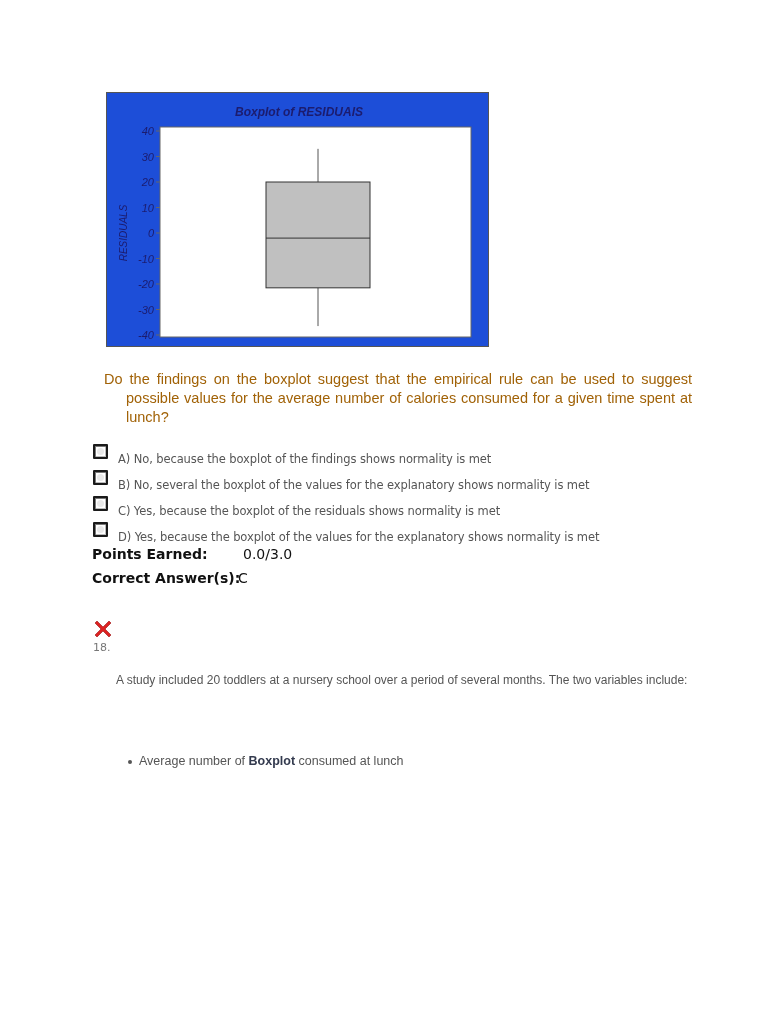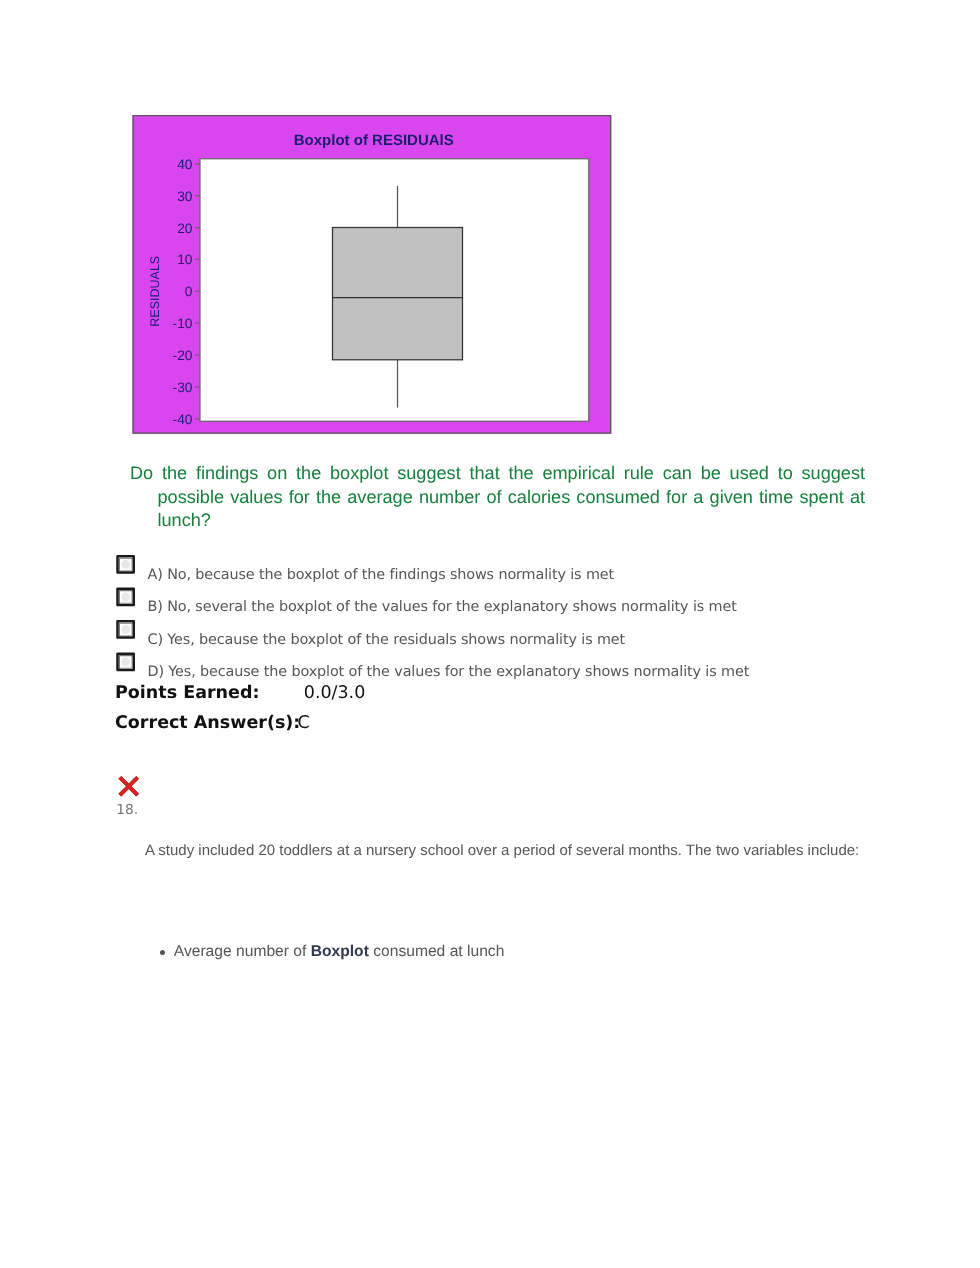--- a/index.html
+++ b/index.html
@@ -1,21 +1,21 @@
 <!DOCTYPE html>
 <html><head>
 <meta charset="utf-8">
 <style>
   html, body { margin:0; padding:0; background:#ffffff; }
   body { width:784px; height:1014px; position:relative; overflow:hidden; font-family:"DejaVu Sans", sans-serif; }
 
-  .chart-frame { position:absolute; left:106px; top:92px; width:383px; height:255px; background:#d946ef; border:1px solid #555; box-sizing:border-box; }
+  .chart-frame { position:absolute; left:106px; top:92px; width:383px; height:255px; background:#1d4ed8; border:1px solid #555; box-sizing:border-box;font-style:italic; }
   .chart-frame svg { position:absolute; left:0; top:0; }
 
-  .question { position:absolute; left:104px; top:370px; width:588px; font-family:"Liberation Sans", sans-serif; font-size:14.5px; color:#15803d; line-height:19px; text-align:justify; }
+  .question { position:absolute; left:104px; top:370px; width:588px; font-family:"Liberation Sans", sans-serif; font-size:14.5px; color:#a16207; line-height:19px; text-align:justify; }
   .question .q-text { display:block; text-indent:-22px; padding-left:22px; }
 
   .options { position:absolute; left:93px; top:444px; }
   .option { position:relative; height:26px; }
   .option .radio { position:absolute; left:0; top:0; width:11px; height:11px; background:#fff; border:2px solid #1a1a1a; box-shadow: inset 1px 1px 0 #777, inset -1px -1px 0 #bbb; border-radius:1px; cursor:pointer; }
   .option .radio::after { content:""; position:absolute; left:2px; top:2px; width:7px; height:7px; border-radius:50%; background:#e8e8e8; }
   .option .label { position:absolute; left:25px; top:8px; white-space:nowrap; font-family:"DejaVu Sans", sans-serif; font-size:11.5px; color:#555; letter-spacing:-0.1px; }
 
   .points { position:absolute; left:92px; top:546px; font-family:"DejaVu Sans", sans-serif; font-size:14px; color:#111; }
   .points .k { font-weight:bold; }

